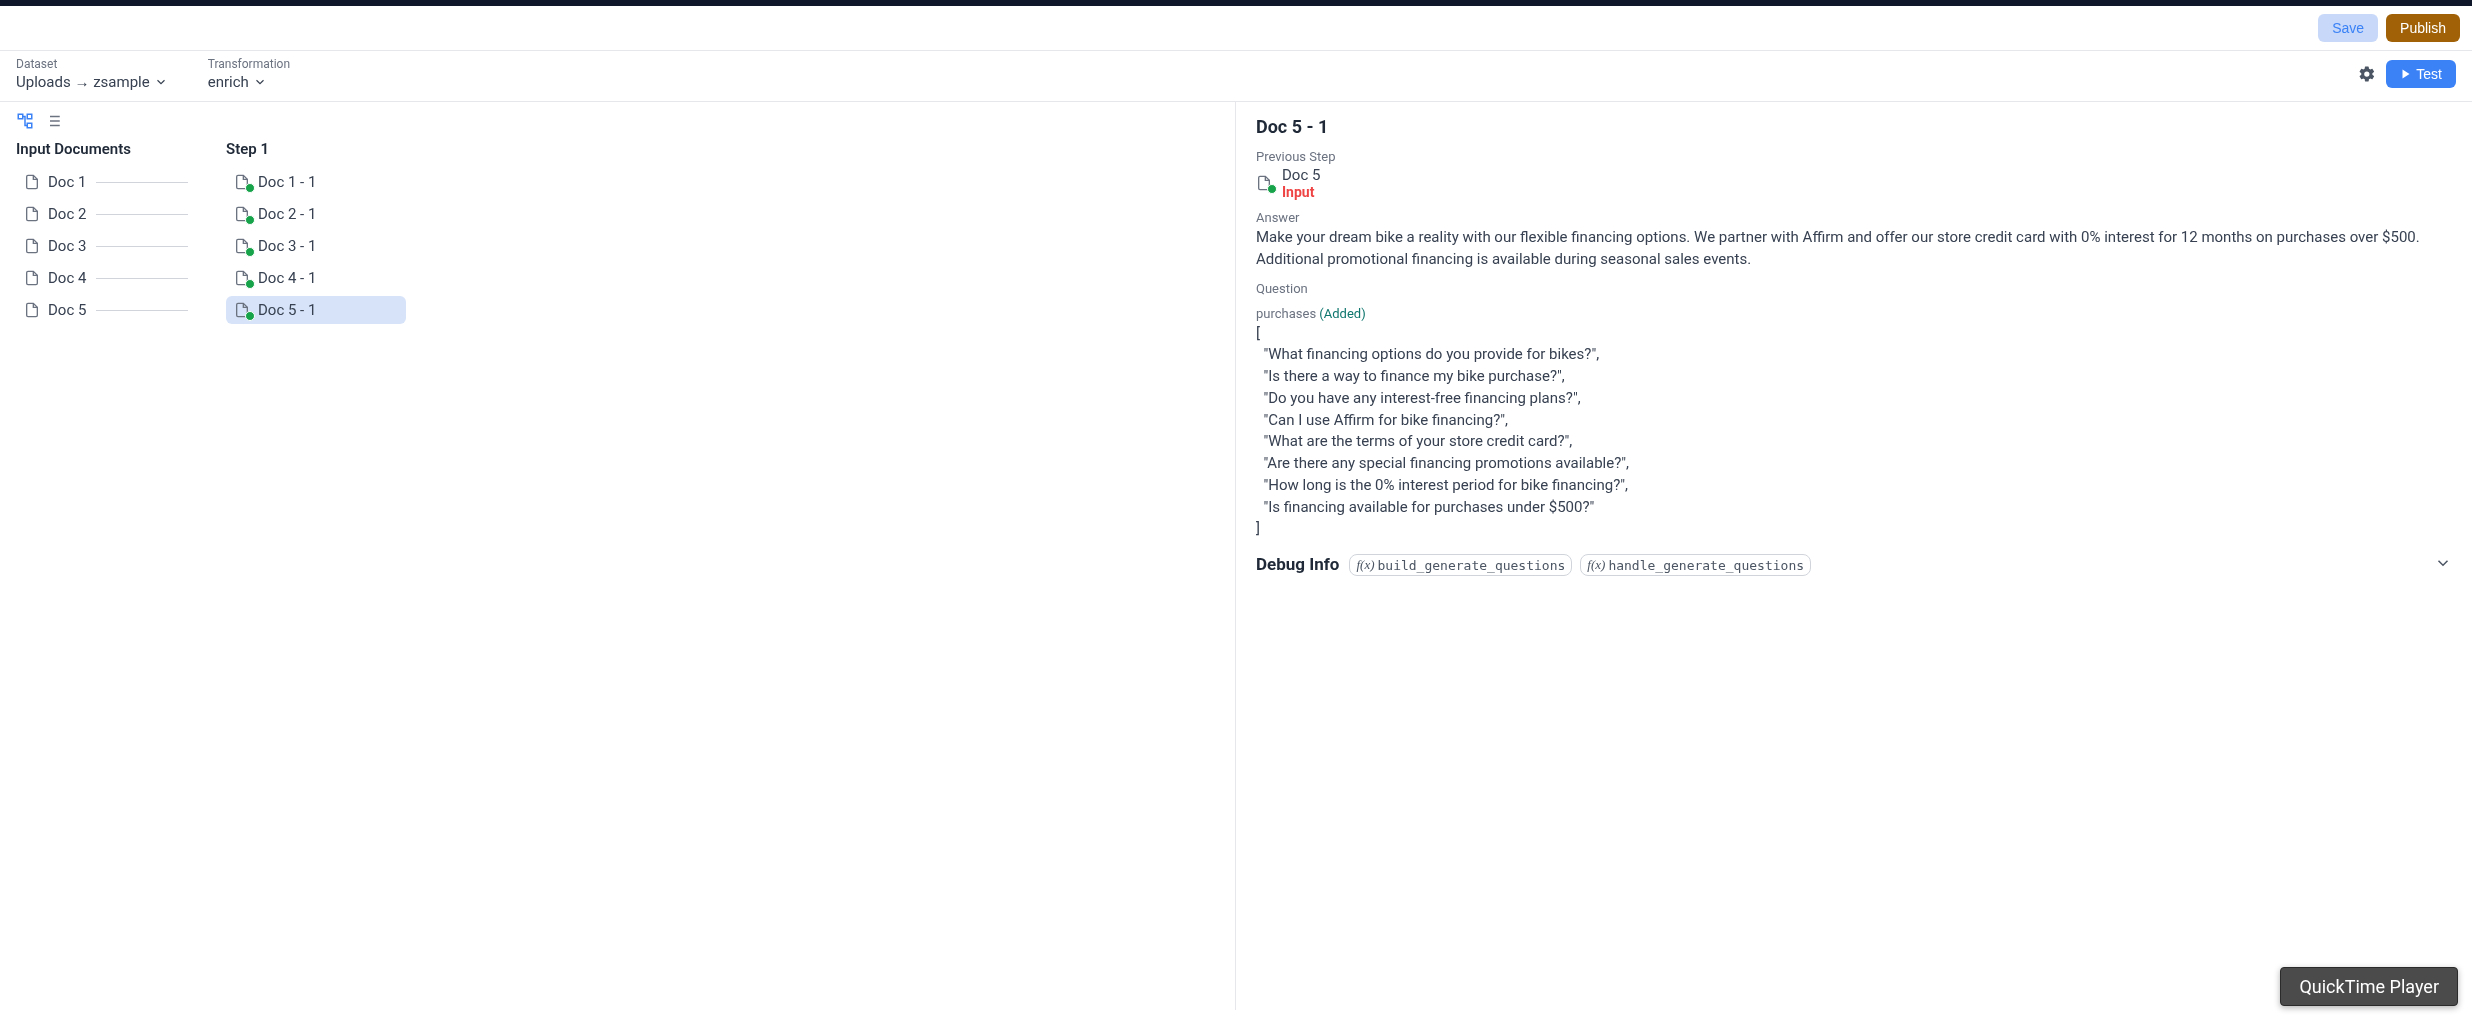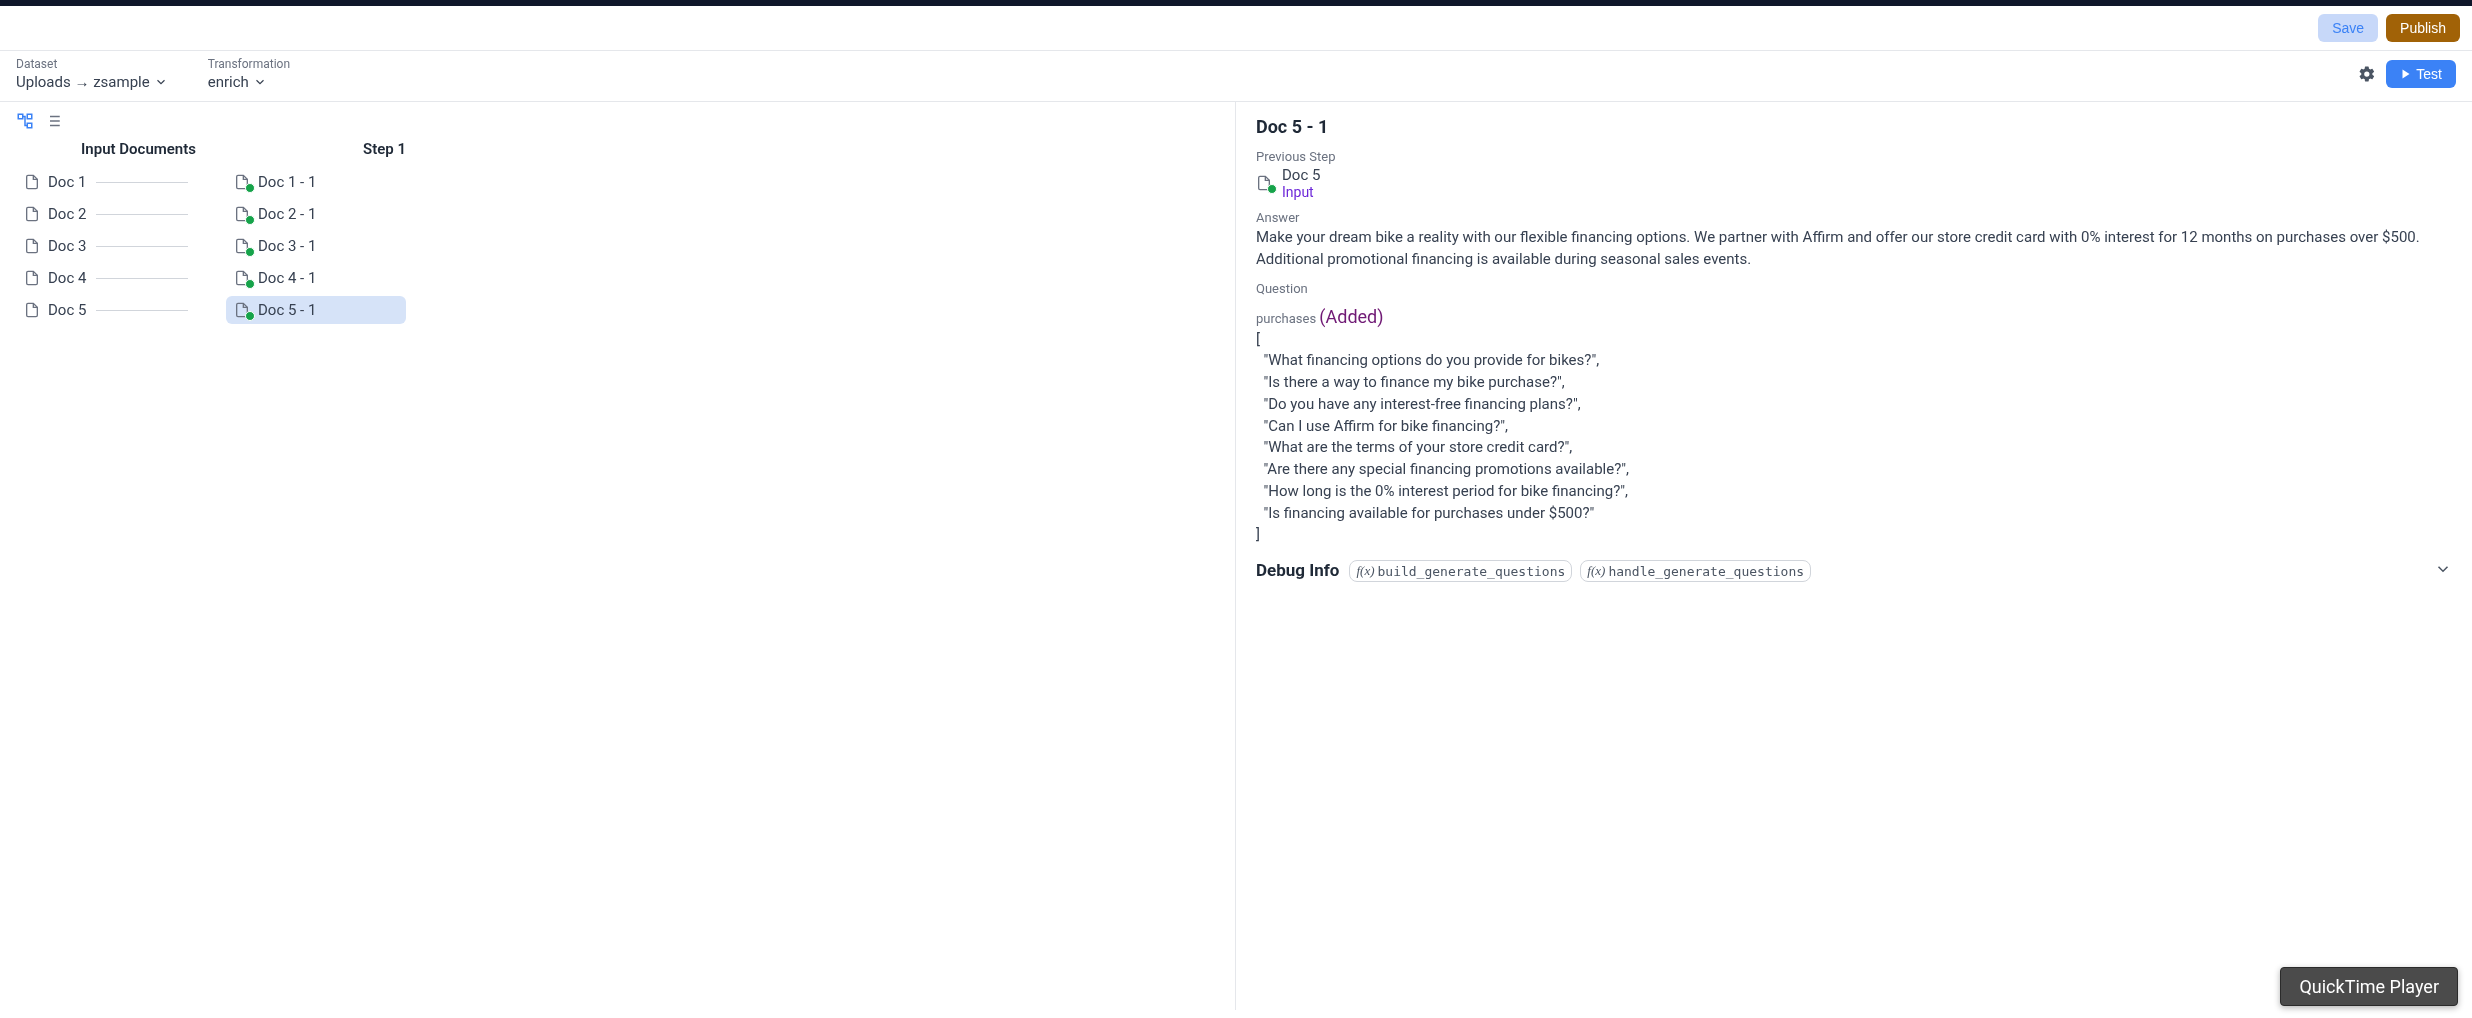--- a/index.html
+++ b/index.html
@@ -105,21 +105,20 @@
     padding: 0 16px;
     gap: 30px;
   }
   .col {
     min-width: 180px;
   }
   .col h3 {
     font-size: 15px;
     font-weight: 600;
     margin-bottom: 10px;
-    text-align: right;
   }
   .doc-item {
     display: flex;
     align-items: center;
     gap: 6px;
     padding: 5px 8px;
     border-radius: 6px;
     cursor: pointer;
     font-size: 15px;
     color: #374151;
@@ -166,31 +165,32 @@
     align-items: center;
     gap: 8px;
     margin-bottom: 4px;
   }
   .prev-step-text .name {
     font-size: 15px;
     color: #374151;
   }
   .prev-step-text .type {
     font-size: 14px;
-    color: #6d28d9;
+    color: #ef4444;
+    font-weight: bold;
   }
   .body-text {
     font-size: 15px;
     color: #374151;
     line-height: 1.45;
     margin-bottom: 6px;
   }
   .added-tag {
-    color: #701a75;
-    font-size: 18px;
+    color: #0f766e;
+    font-size: 13px;
   }
   .json-block {
     font-size: 15px;
     color: #374151;
     white-space: pre;
     line-height: 1.45;
     margin-bottom: 10px;
     font-family: inherit;
   }
   .debug-row {

